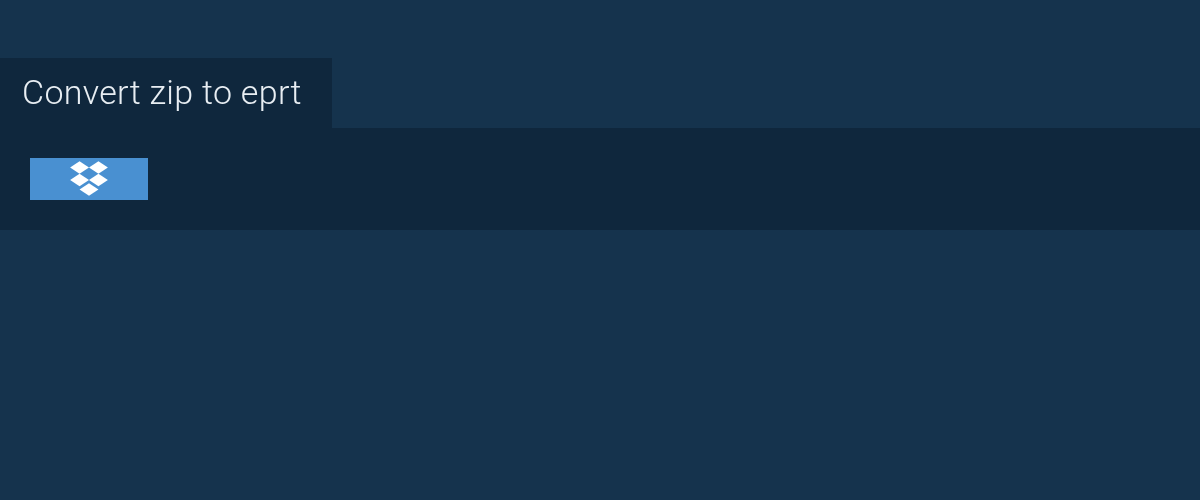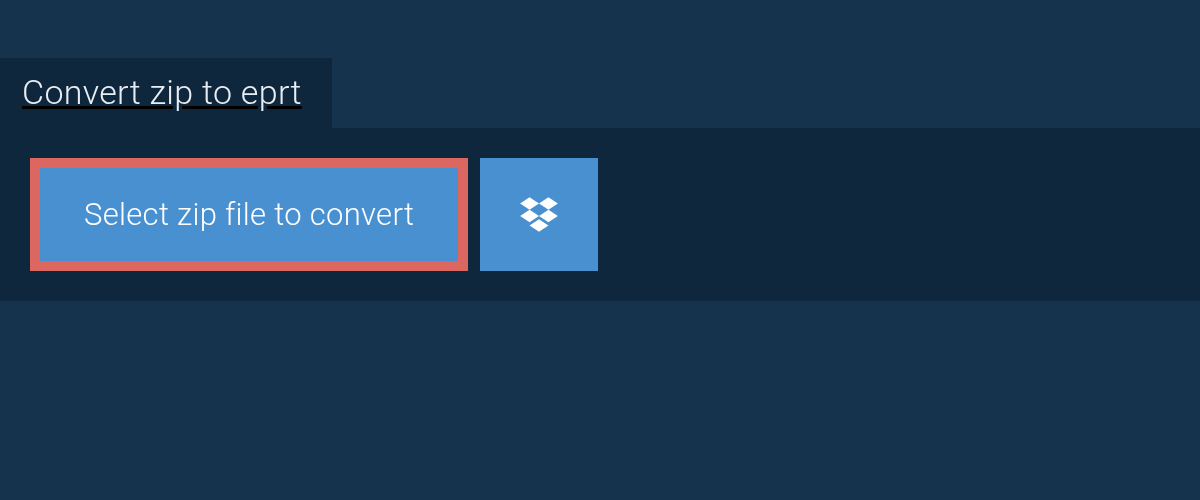--- a/index.html
+++ b/index.html
@@ -10,21 +10,20 @@
     body {
       width: 1200px;
       height: 500px;
       background: #15334d;
       font-family: -apple-system, BlinkMacSystemFont, "Segoe UI", Roboto, "Helvetica Neue", Arial, sans-serif;
       overflow: hidden;
     }
     .tab-bar {
       display: flex;
       margin-top: 58px;
-      text-decoration: underline;
     }
     .tab {
       background: #0f273d;
       color: #e8eef3;
       font-size: 34px;
       font-weight: 300;
       padding: 14px 30px 16px 22px;
       letter-spacing: 0.3px;
     }
     .content-panel {
@@ -65,23 +64,20 @@
 <body>
 
 <div class="tab-bar">
   <div class="tab">
     <span>Convert zip to eprt</span>
   </div>
 </div>
 
 <div class="content-panel">
   <div class="button-row">
-    <div class="select-button">
-      <span>Select zip file to convert</span>
-    </div>
     <div class="dropbox-button">
       <span class="dropbox-icon">
         <svg viewBox="0 0 40 40" xmlns="http://www.w3.org/2000/svg">
           <g fill="#ffffff">
             <polygon points="11,3 20,9 11,15 2,9"></polygon>
             <polygon points="29,3 38,9 29,15 20,9"></polygon>
             <polygon points="11,15 20,21 11,27 2,21"></polygon>
             <polygon points="29,15 38,21 29,27 20,21"></polygon>
             <polygon points="20,24 29,30 20,36 11,30"></polygon>
           </g>

